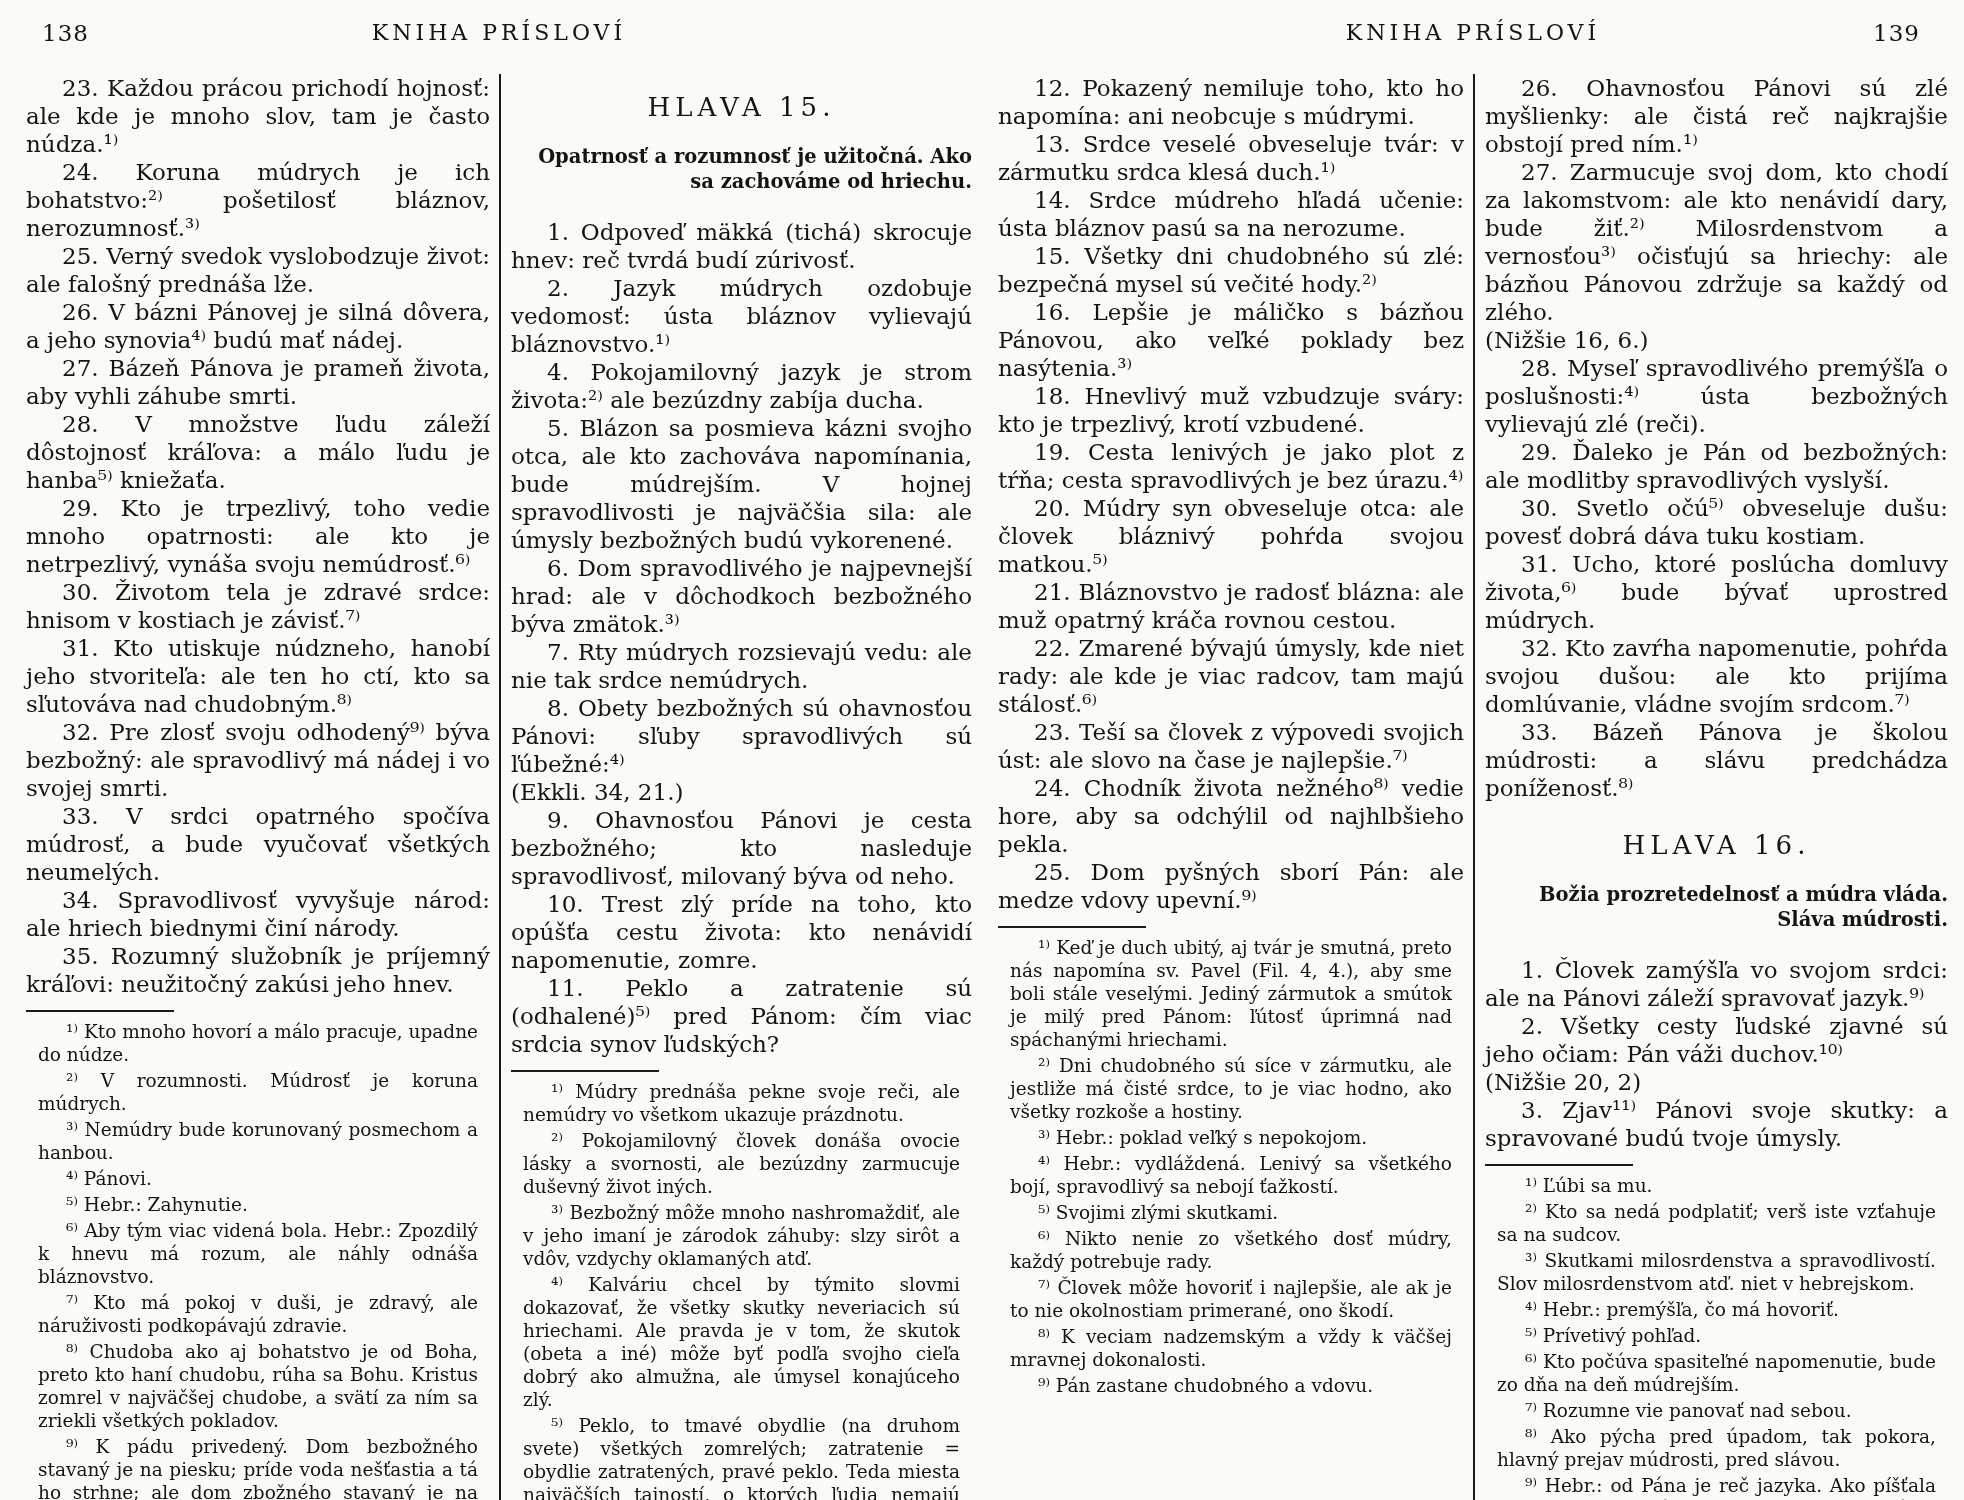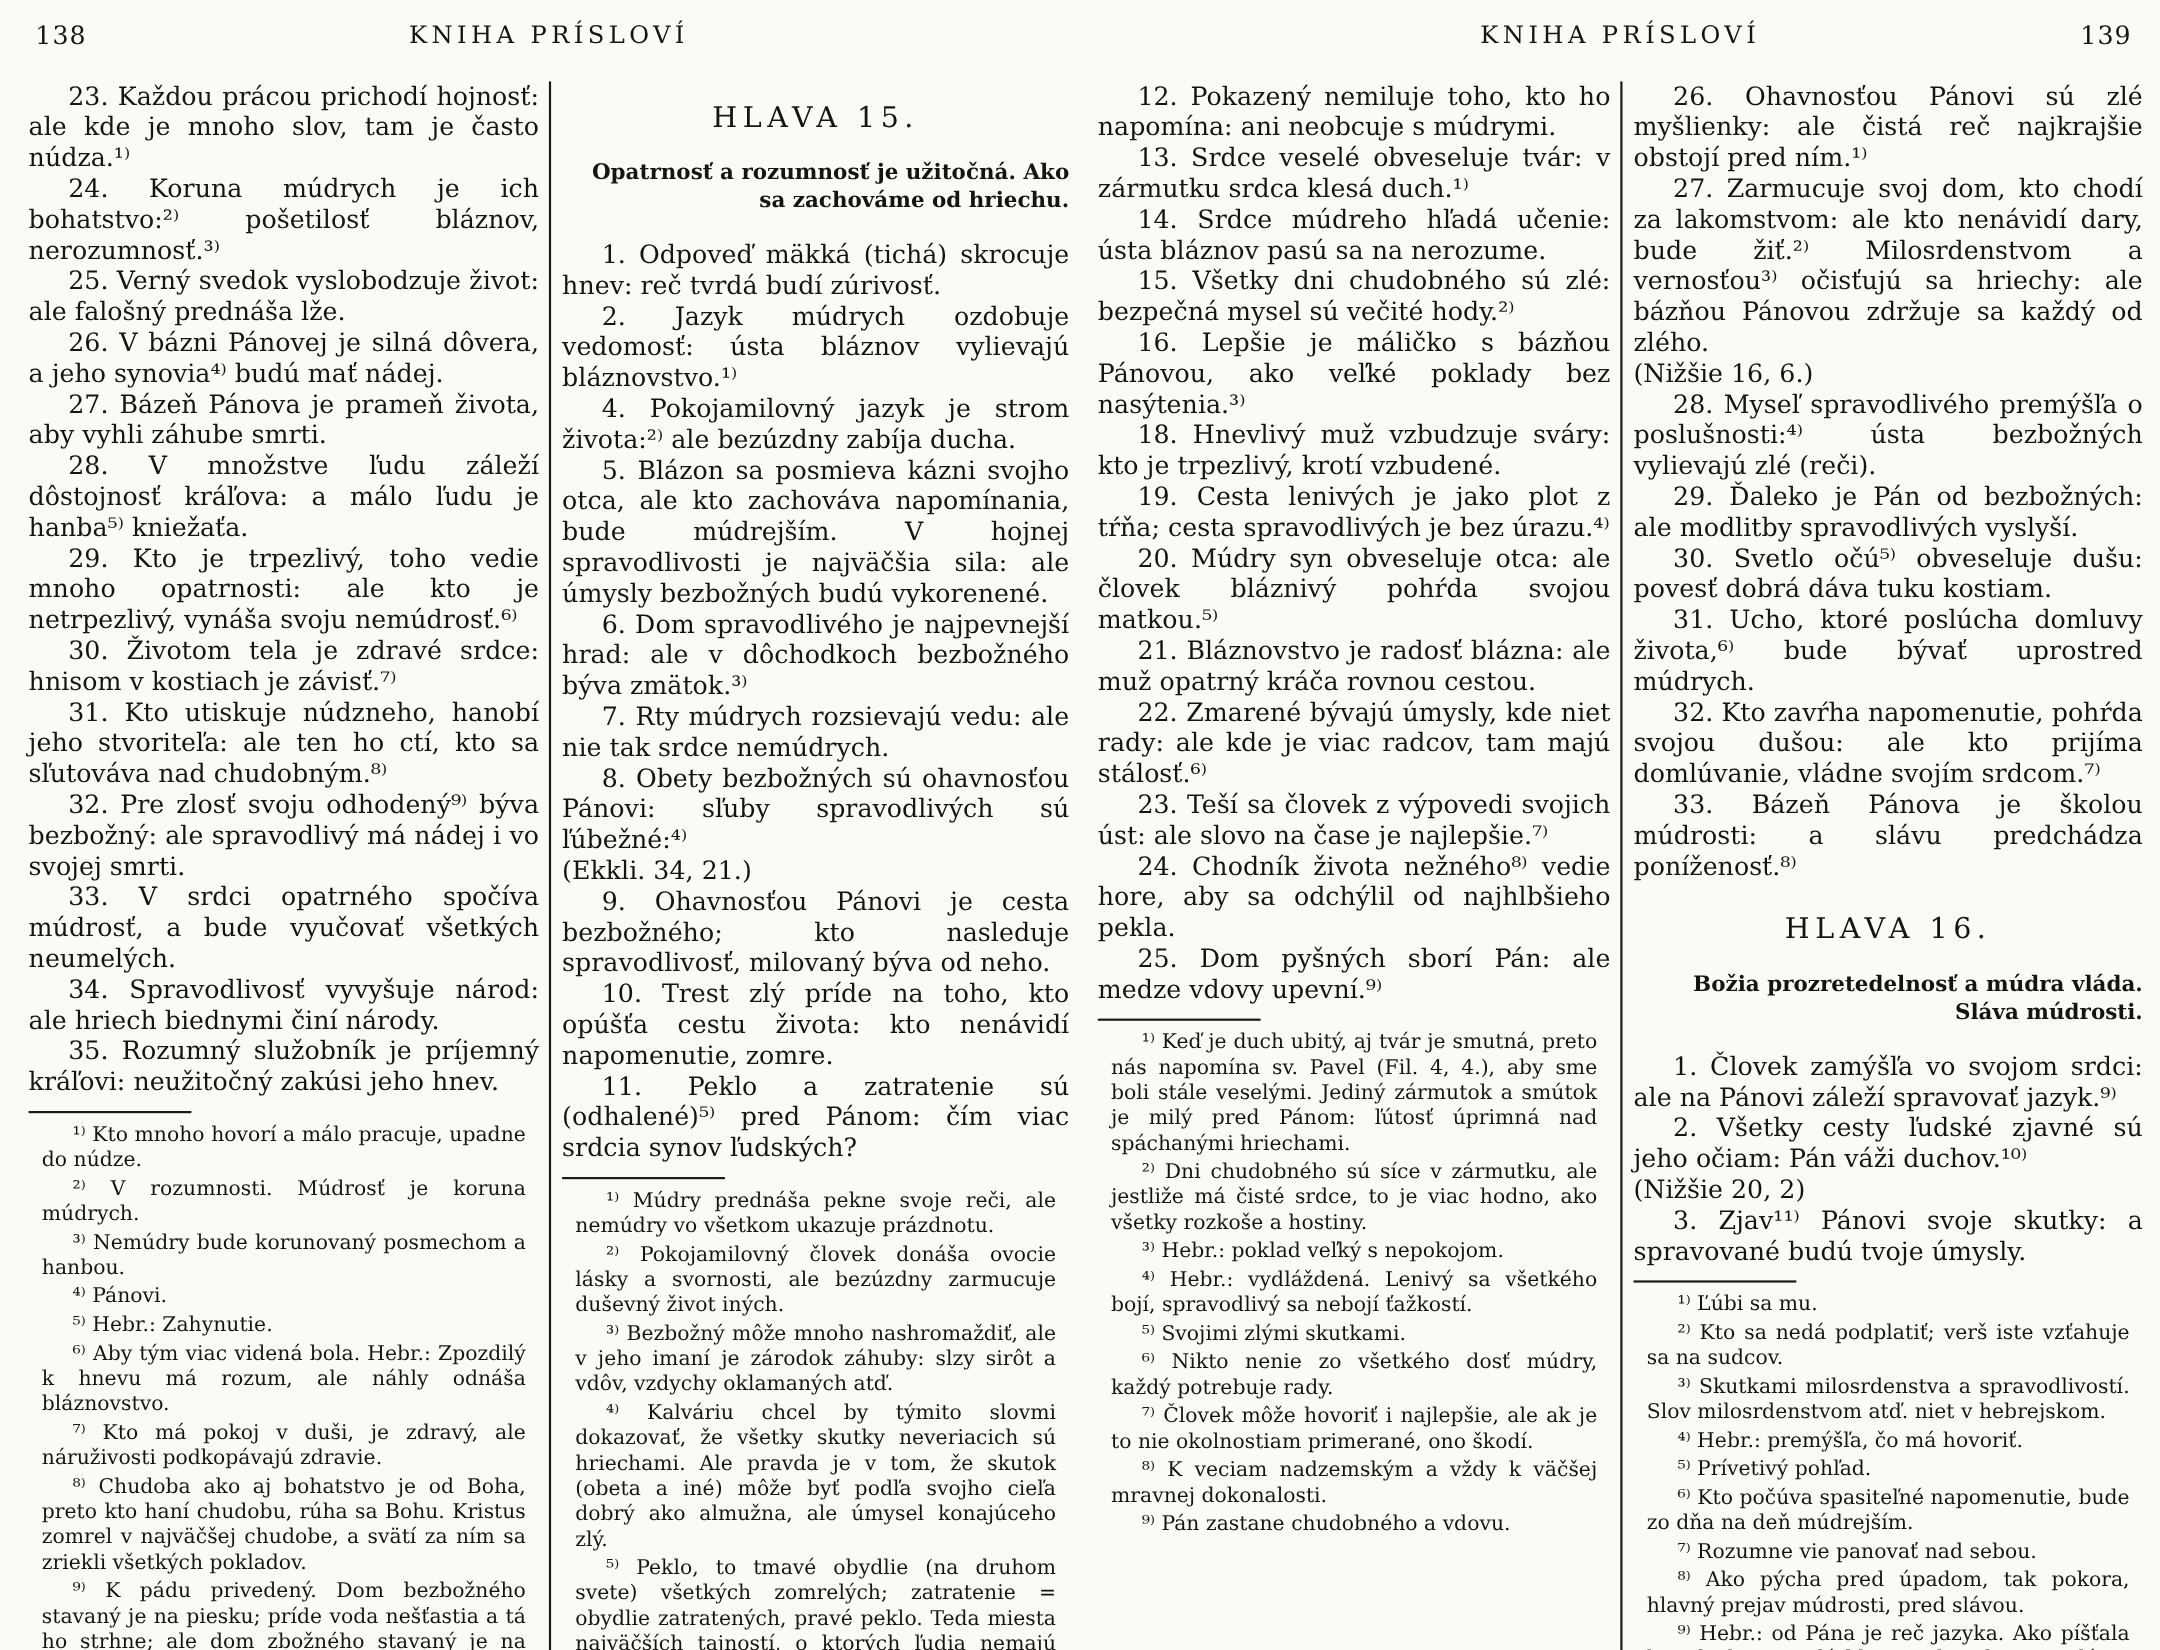--- a/index.html
+++ b/index.html
@@ -7,22 +7,22 @@
     width:1964px;height:1500px;overflow:hidden;
     background:#fbfaf6;color:#161412;
     font-family:"DejaVu Serif", serif;
   }
   .spread{display:flex;width:1964px;height:1500px;}
   .page{width:982px;box-sizing:border-box;position:relative;}
   .page-inner{padding:14px 10px 0 26px;}
   .page.right .page-inner{padding:14px 16px 0 16px;}
   .page-header{position:relative;height:46px;margin-bottom:14px;}
   .page-num{position:absolute;top:6px;font-size:23px;letter-spacing:1px;}
-  .page.left .page-num{left:6px;}
-  .page.right .page-num{right:10px;}
+  .page.left .page-num{left:16px;}
+  .page.right .page-num{right:28px;}
   .running-title{
     text-align:center;font-size:22px;letter-spacing:4px;
     padding-top:6px;white-space:nowrap;
   }
   .cols{display:flex;align-items:stretch;}
   .col{width:50%;box-sizing:border-box;}
   .col.first{padding-right:9px;}
   .col.second{border-left:2px solid #1c1a18;padding-left:10px;}
   .verse{
     margin:0;font-size:23px;line-height:28px;

